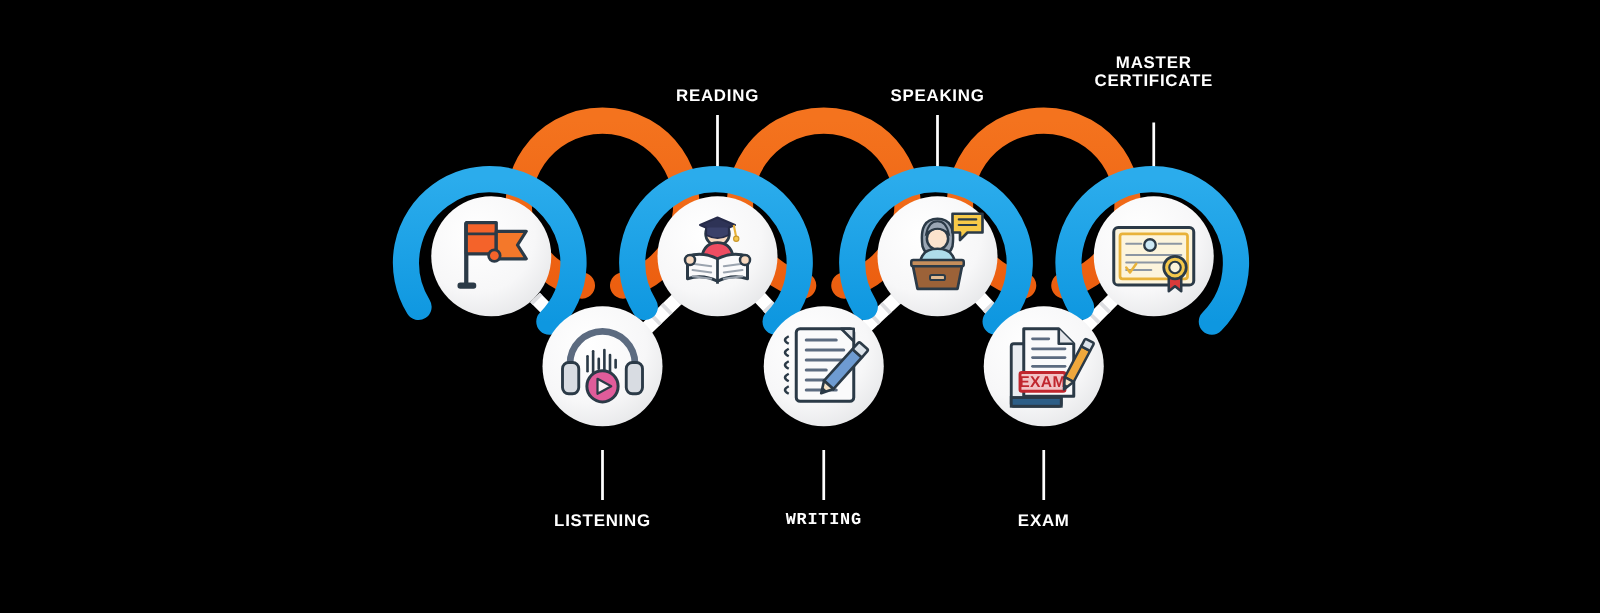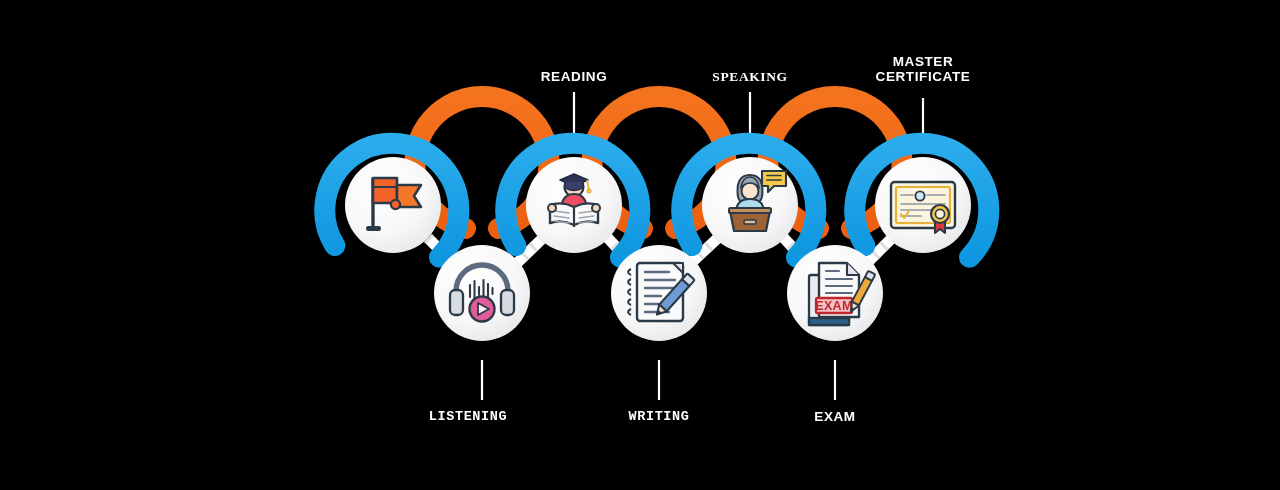--- a/index.html
+++ b/index.html
@@ -244,24 +244,24 @@
         <rect x="22" y="-23" width="8" height="7" rx="1.3" fill="#DCE3EA" stroke="#2B3A47" stroke-width="2"></rect>
         <path d="M 22 12 L 26 21 L 30 12 Z" fill="#F6E3C6" stroke="#2B3A47" stroke-width="2" stroke-linejoin="round"></path>
         <path d="M 24 17 L 26 21 L 28 17 Z" fill="#2B3A47"></path>
       </g>
     </g>
 
   </svg>
 
   <div class="node-label" style="left:574px;top:69px;">READING</div>
 
-  <div class="node-label" style="left:750px;top:69px;font-family:Liberation Serif, serif;">SPEAKING</div>
-
-  <div class="node-label" style="left:923px;top:54px;text-align:center;">MASTER
+  <div class="node-label" style="left:750px;top:69px;">SPEAKING</div>
+
+  <div class="node-label" style="left:923px;top:42px;text-align:center;">MASTER
 CERTIFICATE</div>
 
-  <div class="node-label" style="left:468px;top:409px;font-family:Liberation Mono, monospace;">LISTENING</div>
+  <div class="node-label" style="left:482px;top:409px;">LISTENING</div>
 
   <div class="node-label" style="left:659px;top:409px;font-family:Liberation Mono, monospace;">WRITING</div>
 
   <div class="node-label" style="left:835px;top:409px;">EXAM</div>
 
 </div>
 
 </body></html>

